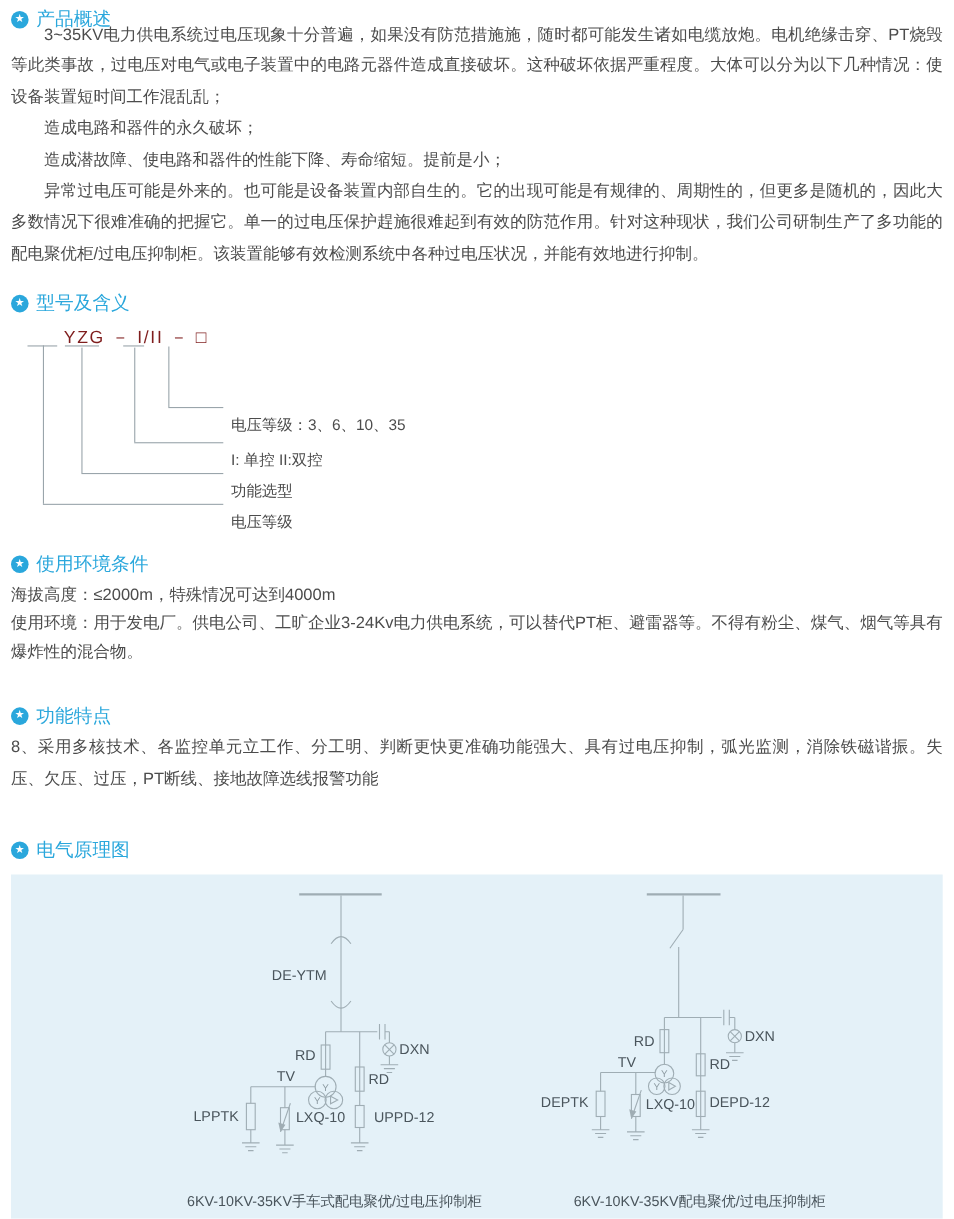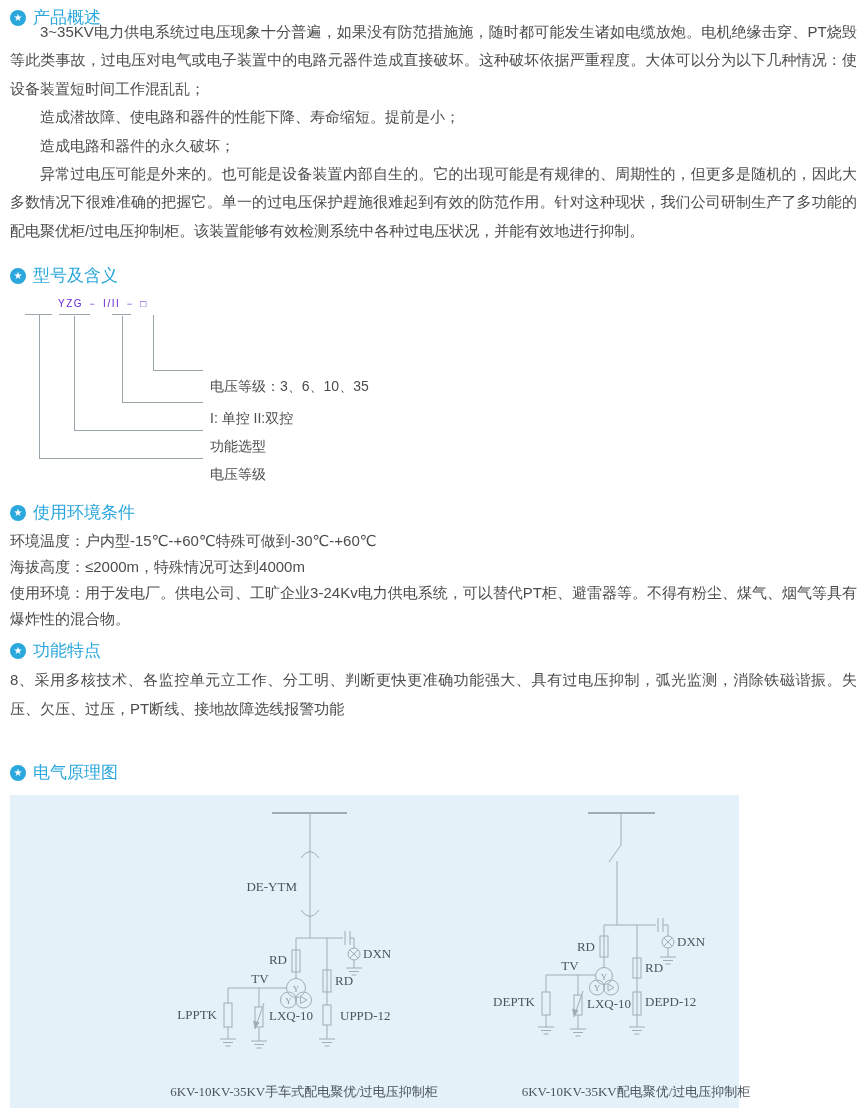--- a/index.html
+++ b/index.html
@@ -21,46 +21,46 @@
   
   .bodyblock{position:absolute;left:10px;width:847px;}
   .bodyblock p{margin:0;font-size:15px;line-height:28.4px;text-align:justify;color:#4c4c4c;}
   .bodyblock p.indent{text-indent:2em;}
   .envblock div, .featblock div{font-size:15px;text-align:justify;color:#4c4c4c;}
   .envblock div{line-height:26px;}
   .featblock div{line-height:28.5px;}
   
   .model{position:absolute;top:295px;left:10px;width:540px;height:185px;}
   .model .code{
-    position:absolute;left:48px;top:2px;font-size:10px;color:#6d28d9;
+    position:absolute;left:48px;top:2px;font-size:16px;color:#7f1d1d;
     letter-spacing:1.5px;white-space:pre;
   }
   .model .hline,.model .vline{position:absolute;background:#9aa5ab;}
   .model .hline{height:1px;}
   .model .vline{width:1px;}
   .model .lbl{position:absolute;left:200px;font-size:14px;color:#4c4c4c;white-space:nowrap;margin-top:16px;}
   
-  .panel{position:absolute;top:795px;left:10px;width:729px;height:313px;background:#e4f1f8;font-family:Liberation Serif, serif;}
+  .panel{position:absolute;top:795px;left:10px;width:847px;height:313px;background:#e4f1f8;}
   svg .ln{stroke:#9fadb4;stroke-width:1;fill:none;}
   svg .ln2{stroke:#9fadb4;stroke-width:2;fill:none;}
   svg .sym-text{fill:#4a555c;font-size:13px;}
   svg .wind{fill:#8d9ba2;font-size:9px;}
   svg .cap-text{fill:#4a555c;font-size:13px;}
 </style>
 </head>
 <body>
 
 <div class="sec-header" style="top:7px;">
   <span class="star-badge">★</span>
   <span>产品概述</span>
 </div>
 <div class="bodyblock" style="top:18px;">
   <p class="indent">3~35KV电力供电系统过电压现象十分普遍，如果没有防范措施施，随时都可能发生诸如电缆放炮。电机绝缘击穿、PT烧毁等此类事故，过电压对电气或电子装置中的电路元器件造成直接破坏。这种破坏依据严重程度。大体可以分为以下几种情况：使设备装置短时间工作混乱乱；</p>
+  <p class="indent">造成电路和器件的永久破坏；</p>
   <p class="indent">造成潜故障、使电路和器件的性能下降、寿命缩短。提前是小；</p>
-  <p class="indent">造成电路和器件的永久破坏；</p>
   <p class="indent">异常过电压可能是外来的。也可能是设备装置内部自生的。它的出现可能是有规律的、周期性的，但更多是随机的，因此大多数情况下很难准确的把握它。单一的过电压保护趕施很难起到有效的防范作用。针对这种现状，我们公司研制生产了多功能的配电聚优柜/过电压抑制柜。该装置能够有效检测系统中各种过电压状况，并能有效地进行抑制。</p>
 </div>
 
 <div class="sec-header" style="top:265px;">
   <span class="star-badge">★</span>
   <span>型号及含义</span>
 </div>
 <div class="model">
   <div class="code">YZG － I/II － □</div>
 
@@ -81,21 +81,20 @@
   <div class="lbl" style="top:99px;">I: 单控 II:双控</div>
   <div class="lbl" style="top:127px;">功能选型</div>
   <div class="lbl" style="top:155px;">电压等级</div>
 </div>
 
 <div class="sec-header" style="top:502px;">
   <span class="star-badge">★</span>
   <span>使用环境条件</span>
 </div>
 <div class="bodyblock envblock" style="top:528px;">
-  <div>环境温度：户内型-15℃-+60℃特殊可做到-30℃-+60℃</div>
   <div>海拔高度：≤2000m，特殊情况可达到4000m</div>
   <div>使用环境：用于发电厂。供电公司、工旷企业3-24Kv电力供电系统，可以替代PT柜、避雷器等。不得有粉尘、煤气、烟气等具有爆炸性的混合物。</div>
 </div>
 
 <div class="sec-header" style="top:640px;">
   <span class="star-badge">★</span>
   <span>功能特点</span>
 </div>
 <div class="bodyblock featblock" style="top:666px;">
   <div>8、采用多核技术、各监控单元立工作、分工明、判断更快更准确功能强大、具有过电压抑制，弧光监测，消除铁磁谐振。失压、欠压、过压，PT断线、接地故障选线报警功能</div>

